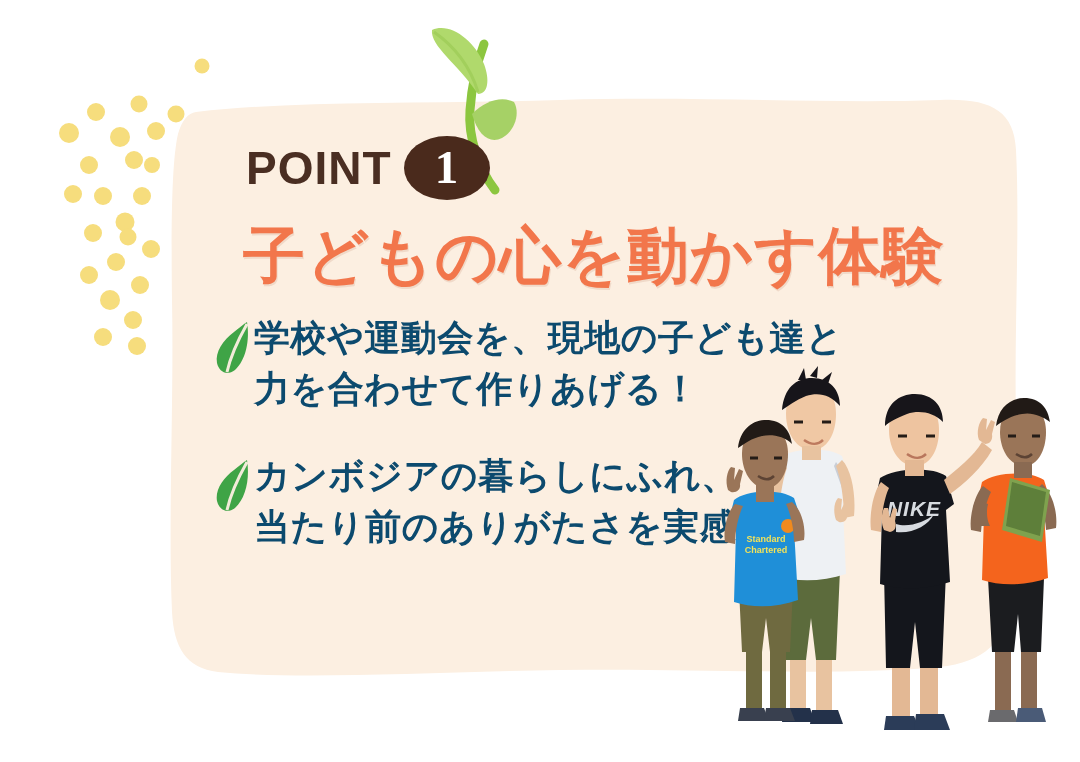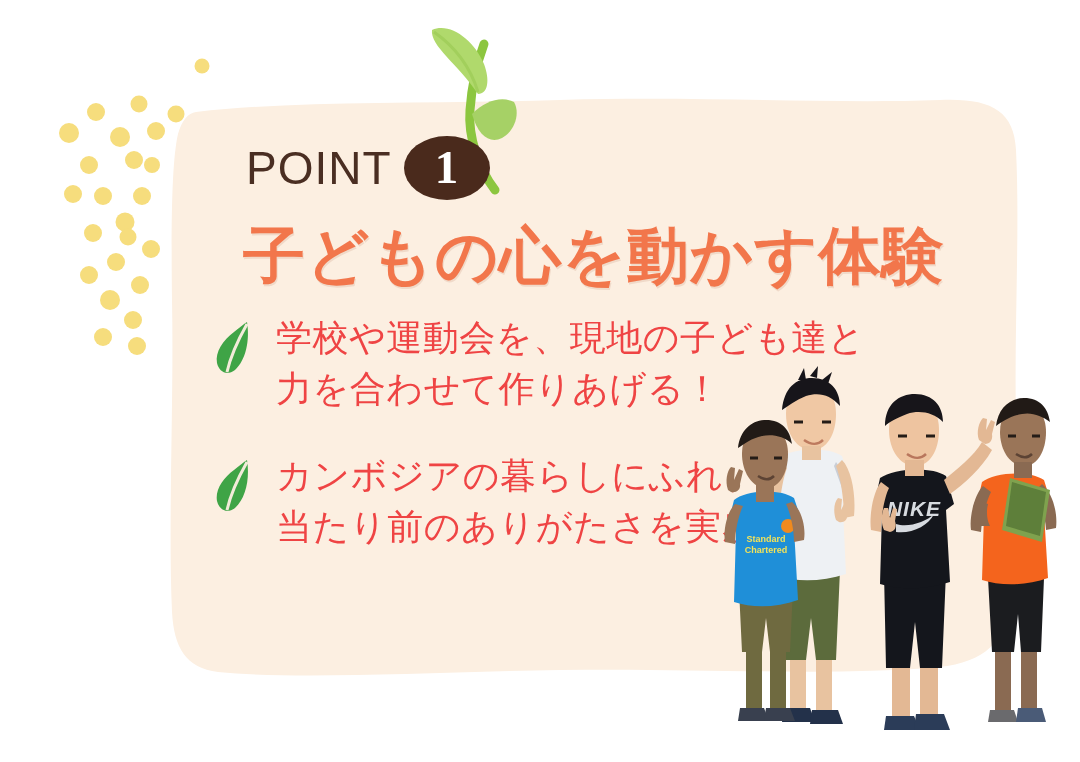--- a/index.html
+++ b/index.html
@@ -46,21 +46,21 @@
   #point-row {
     position: absolute;
     left: 246px;
     top: 139px;
     display: flex;
     align-items: center;
     height: 58px;
   }
   #point-word {
     font-size: 46px;
-    font-weight: 400;
+    font-weight: 700;
     letter-spacing: 1px;
     color: #4a2e22;
     line-height: 1;
   }
   #point-badge {
     position: relative;
     margin-left: 12px;
     width: 86px;
     height: 64px;
     border-radius: 50%;
@@ -100,24 +100,23 @@
   }
   #bullet-1 { left: 214px; top: 312px; }
   #bullet-2 { left: 214px; top: 450px; }
   .leaf-icon {
     width: 40px;
     height: 58px;
     flex: 0 0 40px;
     margin-top: 6px;
   }
   .bullet-text {
-    margin-left: 22px;
     font-size: 36px;
-    font-weight: 400;
-    color: #ef4444;
+    font-weight: 700;
+    color: #0c4a6e;
     line-height: 1.42;
     letter-spacing: 0.5px;
     white-space: pre-line;
   }
 
   
   #photo {
     position: absolute;
     left: 724px;
     top: 330px;

